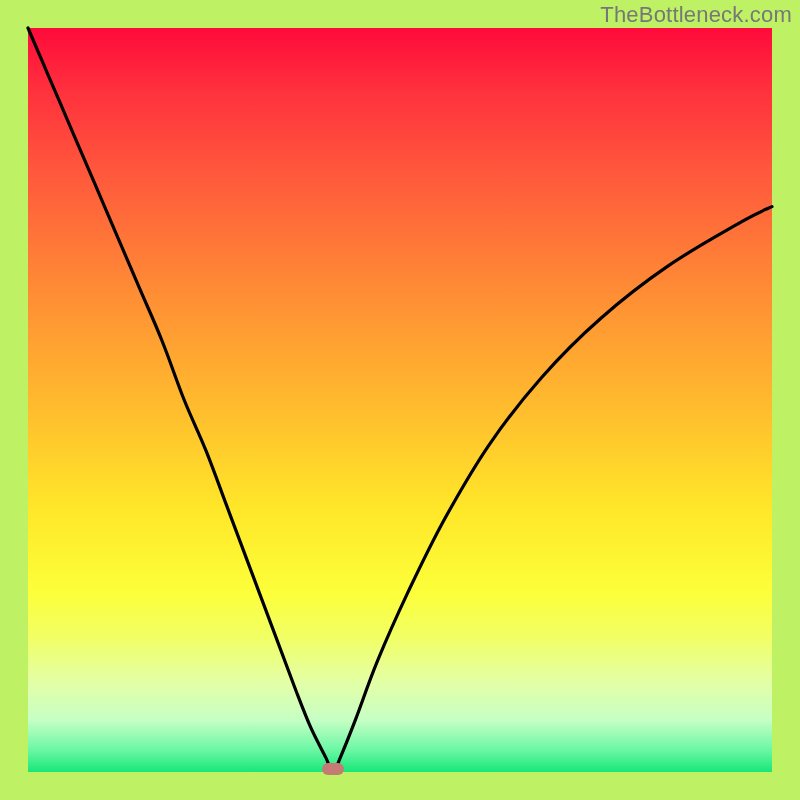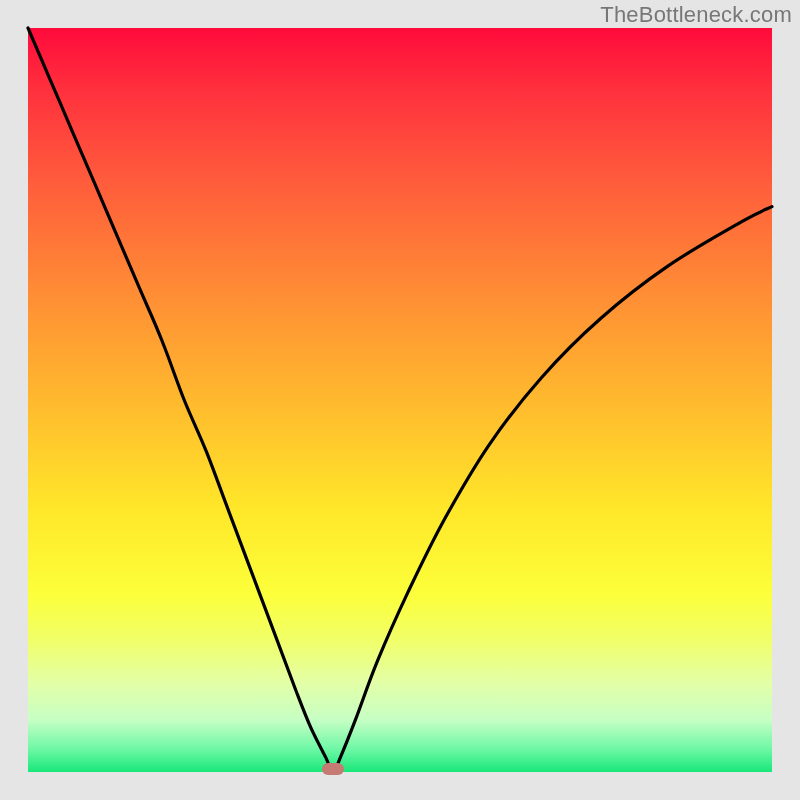--- a/index.html
+++ b/index.html
@@ -10,21 +10,21 @@
     background: #000000;
     overflow: hidden;
     font-family: Arial, Helvetica, sans-serif;
   }
   .frame {
     position: absolute;
     top: 0;
     left: 0;
     width: 800px;
     height: 800px;
-    background: #e5e5e5;
+    background: #bef264;
   }
   .plot {
     position: absolute;
     top: 28px;
     left: 28px;
     width: 744px;
     height: 744px;
     background: linear-gradient(
       to bottom,
       #ff0a3b 0%,

